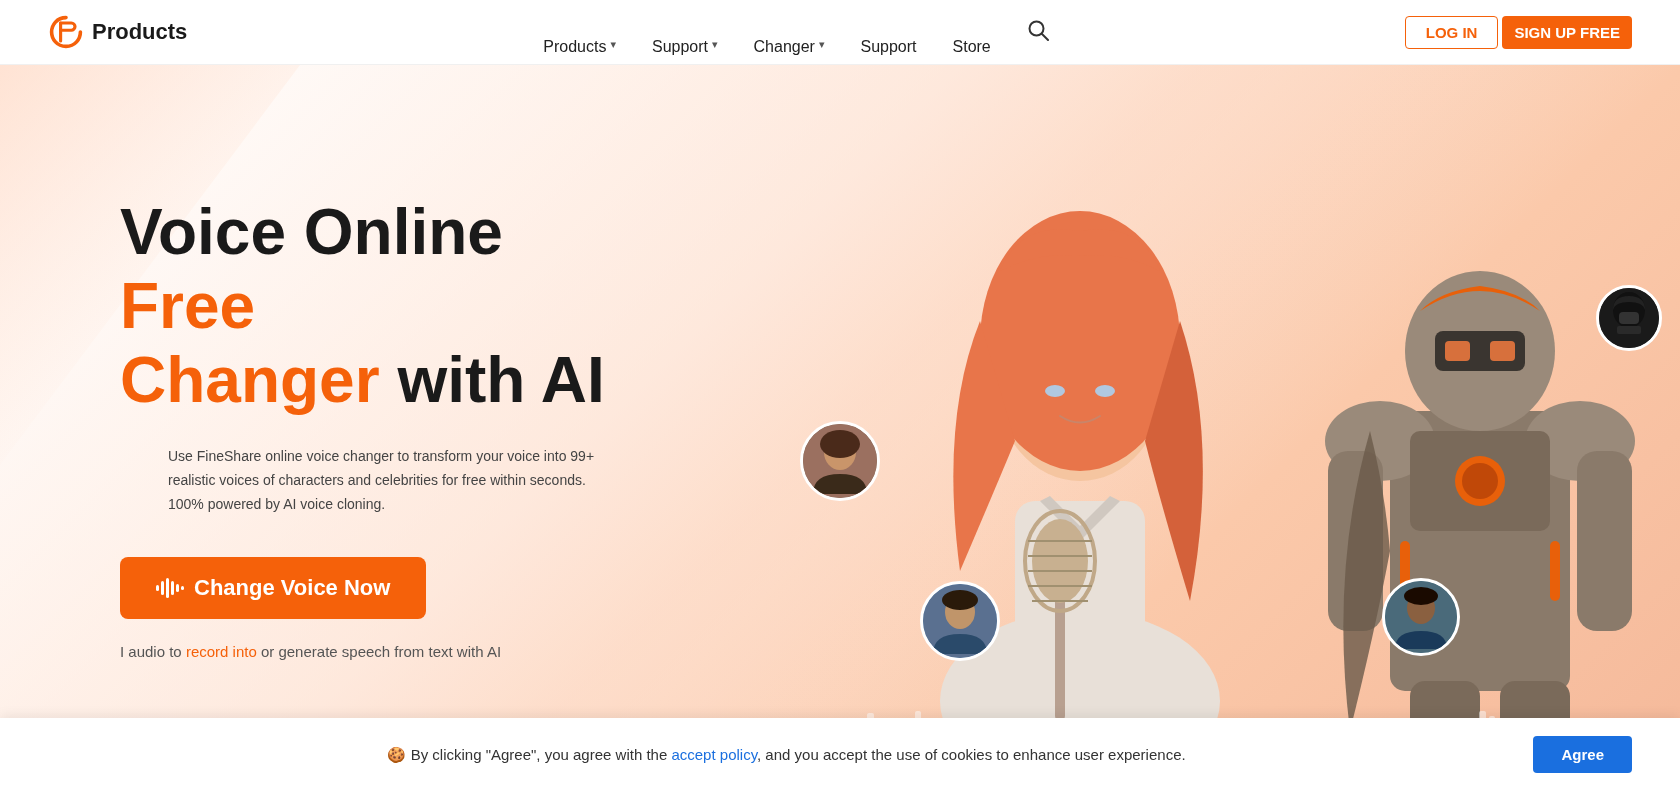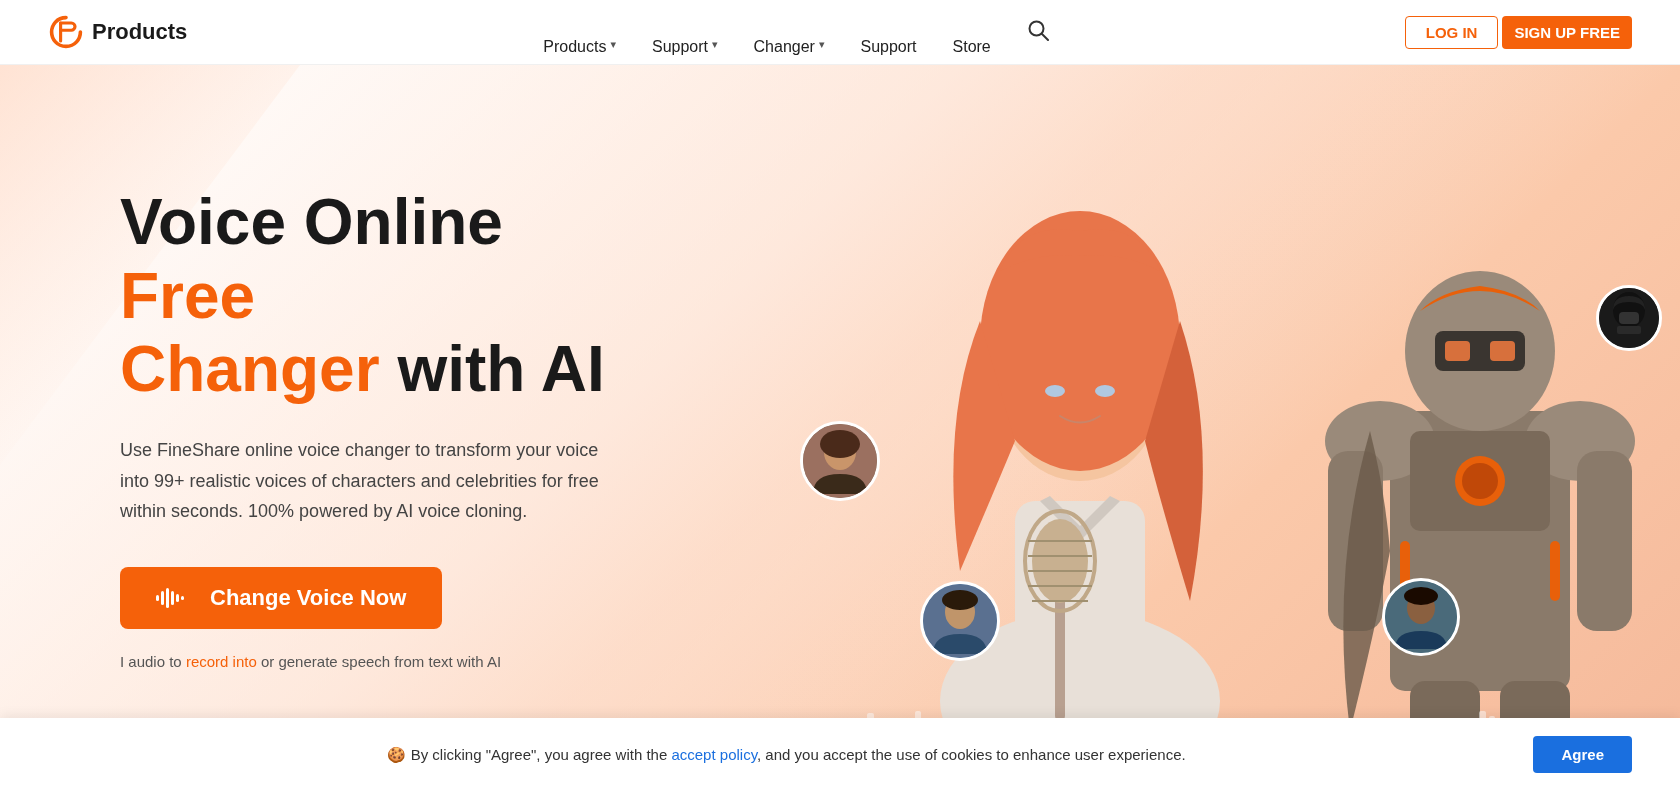--- a/index.html
+++ b/index.html
@@ -46,24 +46,24 @@
         linear-gradient(135deg, rgba(255,255,255,0.9) 0%, rgba(255,220,200,0.4) 50%, transparent 70%);
       z-index: 0;
     }
     .hero-left {
       position: relative; z-index: 2; max-width: 620px; padding: 80px 0 80px 120px;
     }
     .hero-title { font-size: 64px; font-weight: 800; line-height: 1.15; margin-bottom: 28px; }
     .title-black { color: #1a1a1a; }
     .title-orange { color: #f5610a; }
     .hero-desc {
-      font-size: 18px; color: #444; line-height: 1.7; max-width: 520px; margin-bottom: 40px;
+      font-size: 14px; color: #444; line-height: 1.7; max-width: 520px; margin-bottom: 40px; margin-left: 48px;
     }
     .btn-cta {
-      display: inline-flex; align-items: center; gap: 26px;
+      display: inline-flex; align-items: center; gap: 10px;
       background: #f5610a; color: #fff; border: none;
       padding: 18px 36px; border-radius: 8px; font-size: 22px; font-weight: 700; cursor: pointer;
       margin-bottom: 24px;
     }
     .hero-sub { font-size: 15px; color: #555; }
     .hero-sub a { color: #f5610a; text-decoration: none; }
 
     
     .hero-right {
       position: absolute; right: 0; top: 0; bottom: 0;

